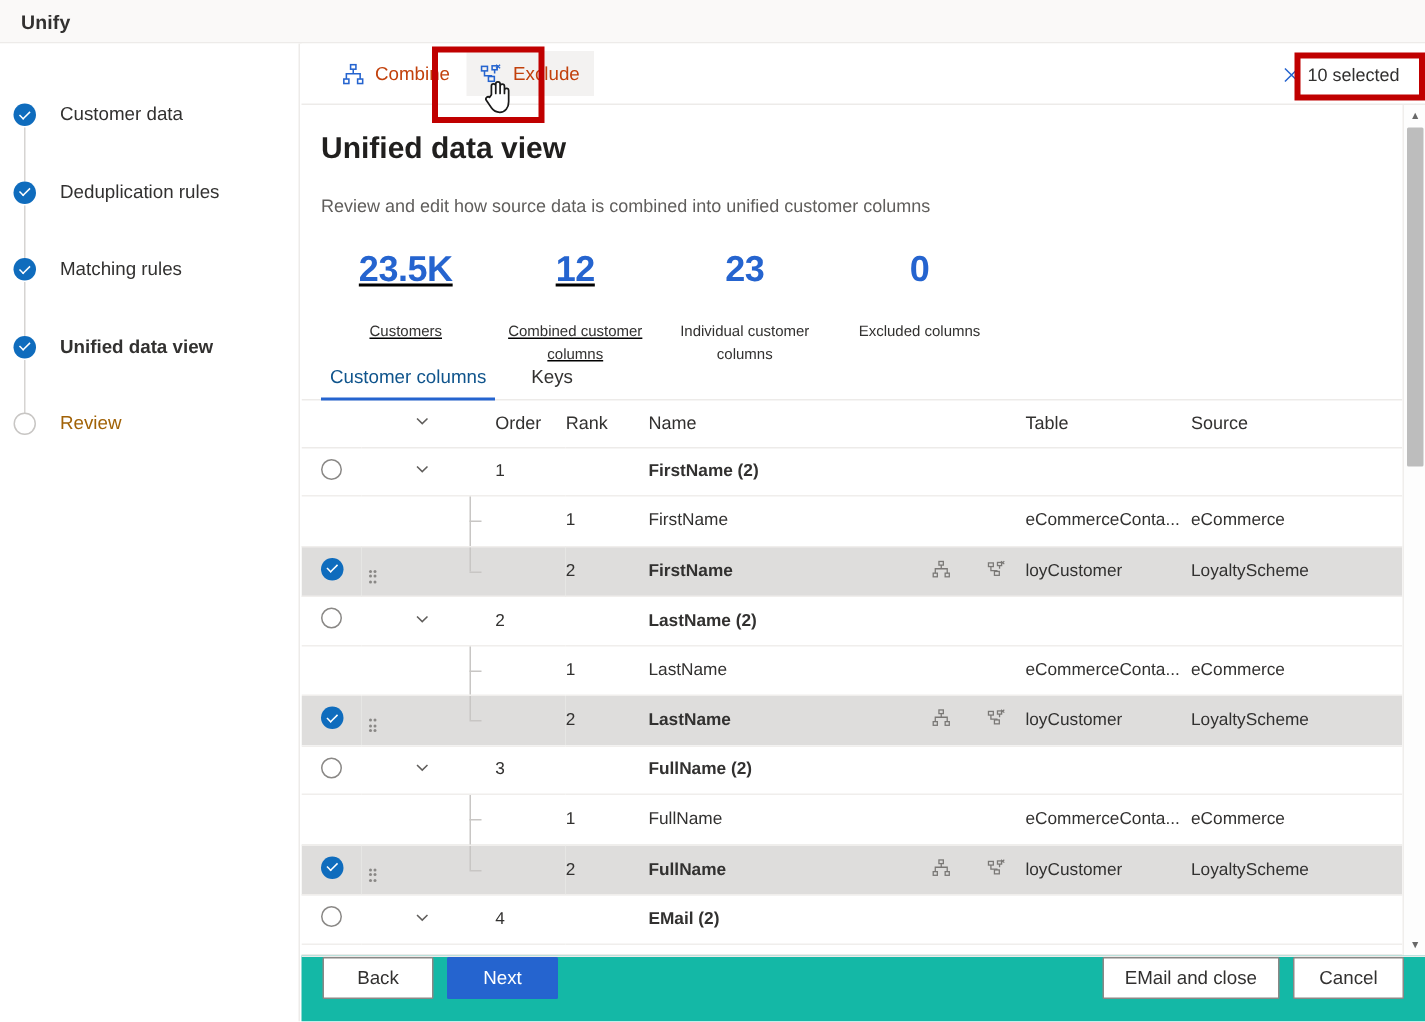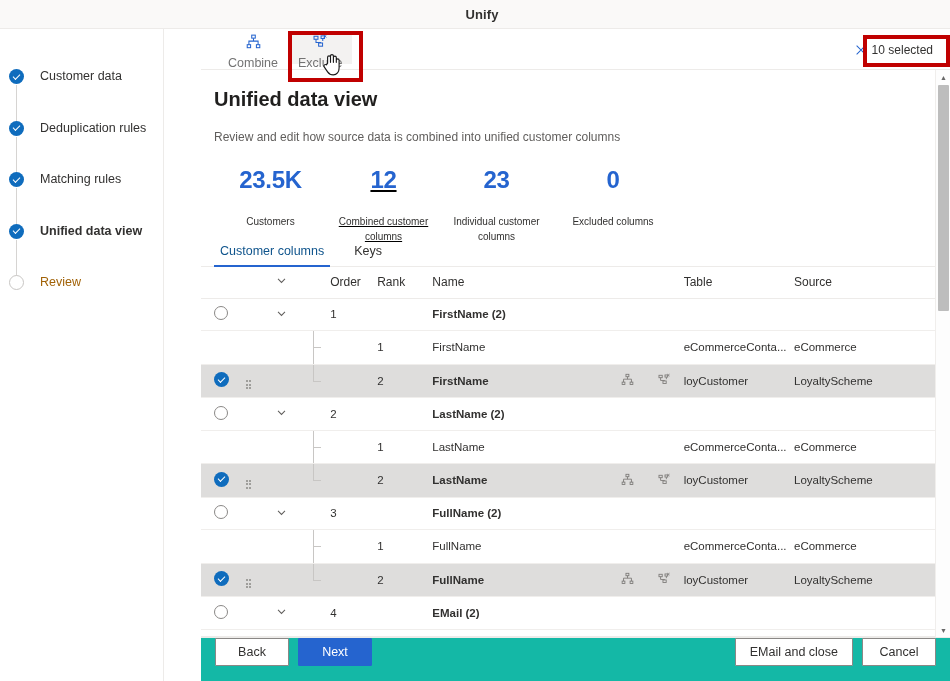--- a/index.html
+++ b/index.html
@@ -8,29 +8,29 @@
     font-family: "Liberation Sans", sans-serif;
     background: #ffffff;
     overflow: hidden;
   }
   #app { position: relative; width: 950px; height: 681px; background:#fff; }
 
   
   .titlebar {
     position:absolute; left:0; top:0; width:950px; height:29px;
     background:#faf9f8; border-bottom:1px solid #edebe9;
-    display:flex; align-items:center;justify-content:center;
+    display:flex; align-items:center;
   }
   .titlebar .title {
     font-size:13px; font-weight:600; color:#323130; padding-left:14px; letter-spacing:.1px;
   }
 
   
   .rail {
-    position:absolute; left:0; top:29px; width:164px; height:652px;
+    position:absolute; left:0; top:29px; width:200px; height:652px;
     background:#ffffff; border-right:1px solid #edebe9;
   }
   .steps { position:relative; padding-top:40px; }
   .step { position:relative; height:51.5px; display:flex; align-items:flex-start; padding-left:9px; }
   .step .bullet {
     width:15px; height:15px; border-radius:50%;
     flex:0 0 15px; position:relative; z-index:2; background:#fff;
   }
   .step.done .bullet { background:#0f6cbd; }
   .step.done .bullet::after {
@@ -52,23 +52,22 @@
 
   
   .cmdbar {
     position:absolute; left:201px; top:29px; width:749px; height:41px;
     background:#ffffff; border-bottom:1px solid #edebe9;
     display:flex; align-items:center;
   }
   .cmd {
     display:flex; align-items:center; gap:7px;
     height:30px; padding:0 9px; margin-left:14px;
-    font-size:12.5px; color:#737373; cursor:pointer; background:transparent; border:none;
+    font-size:12.5px; color:#c2410c; cursor:pointer; background:transparent; border:none;
     font-family:"Liberation Sans", sans-serif;
-    flex-direction:column;
   }
   .cmd:first-child { margin-left:18px; }
   .cmd + .cmd { margin-left:2px; }
   .cmd.hovered { background:#f3f2f1; }
   .icon { display:inline-flex; align-items:center; justify-content:center; }
 
   .selcount {
     position:absolute; right:9px; top:6px;
     display:flex; align-items:center; gap:4px;
     height:29px; padding:0 8px 0 6px; font-size:12px; color:#323130; cursor:pointer;
@@ -90,21 +89,21 @@
   .pagehead { padding:18px 0 0 13px; }
   .pagehead h1 { font-size:20px; font-weight:600; color:#201f1e; letter-spacing:0; }
   .pagehead .sub { margin-top:19px; font-size:12px; color:#605e5c; }
 
   .stats { display:flex; margin-top:22px; padding-left:13px; }
   .stat { text-align:center; }
   .stat .num {
     font-size:24px; font-weight:600; color:#2564cf; line-height:28px; letter-spacing:-.3px;
   }
   .stat .cap { font-size:10px; color:#323130; line-height:15px; margin-top:20px; }
-  .stat.s0 { width:113px; }
+  .stat.s0 { width:113px;text-decoration:underline; }
   .stat.s1 { width:113px;text-decoration:underline; }
   .stat.s2 { width:113px; }
   .stat.s3 { width:120px; }
 
   
   .tabs { display:flex; padding-left:13px; border-bottom:1px solid #edebe9; }
   .tab {
     font-size:12.5px; color:#323130; padding:0 6px 8px 6px; margin-right:18px;
     cursor:pointer; position:relative;
   }

